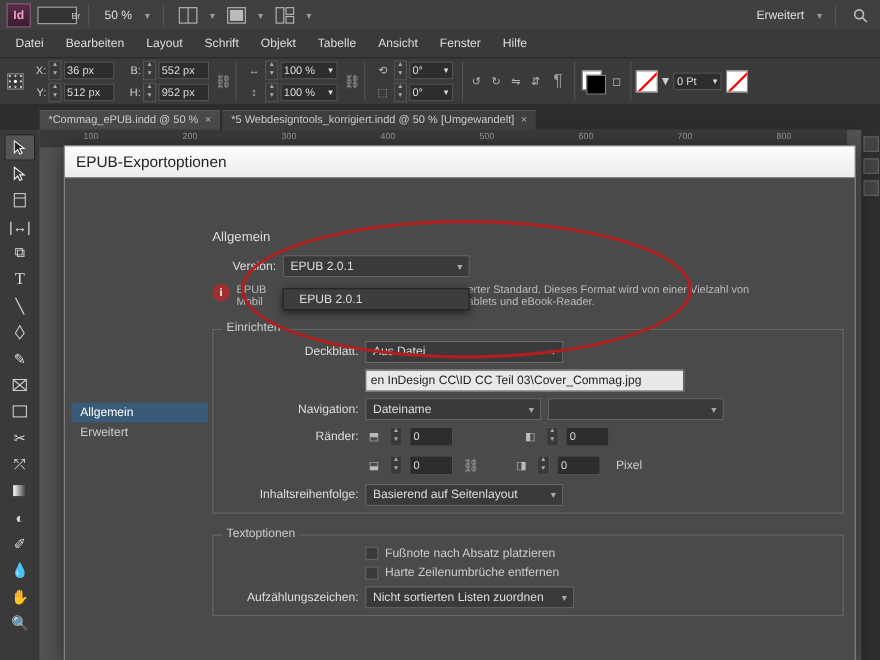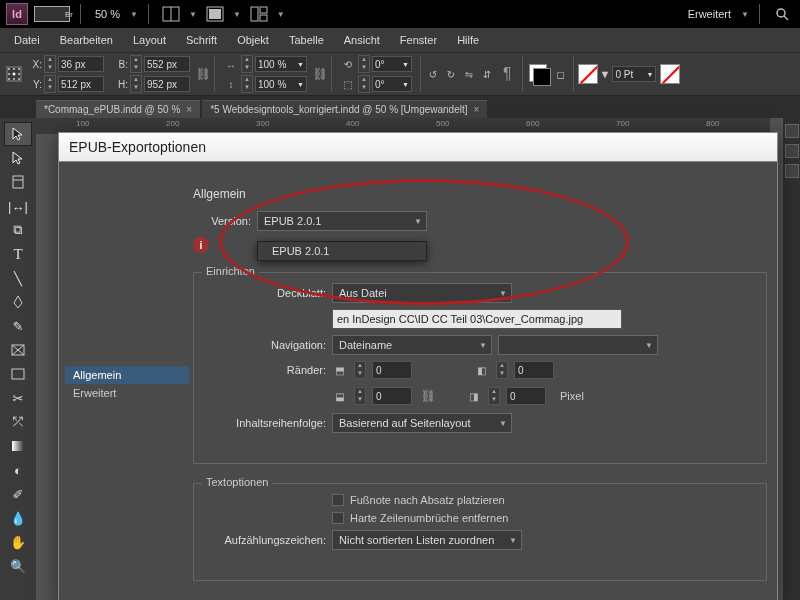--- a/index.html
+++ b/index.html
@@ -1,17 +1,17 @@
 <!DOCTYPE html>
 <html><head>
 <meta charset="utf-8">
 <style>
   * { box-sizing: border-box; margin: 0; padding: 0; font-family: "Segoe UI", Tahoma, sans-serif; }
   body { background: #1a1a1a; width: 800px; height: 600px; overflow: hidden; color: #ccc; font-size: 11px; }
-  .topbar { background: #000000; height: 28px; display: flex; align-items: center; padding: 0 6px; gap: 6px; }
+  .topbar { background: #404040; height: 28px; display: flex; align-items: center; padding: 0 6px; gap: 6px; }
   .id-logo { width: 22px; height: 22px; background: linear-gradient(#5a2c4a,#3a1c30); border: 1px solid #8a5a7a; display: flex; align-items: center; justify-content: center; font-size: 11px; font-weight: bold; color: #f0a0c0; }
   .topbar .sq { width: 20px; height: 16px; border: 1px solid #aaa; display: flex; align-items: center; justify-content: center; font-size: 8px; background:#333;padding-left:34px; }
   .topbar .sep { width: 1px; height: 20px; background: #555; margin: 0 4px; }
   .topbar .zoom { color: #ddd; font-size: 11px; padding: 2px 4px; }
   .topbar .dd { font-size: 8px; color:#999; }
   .topbar .iconbtn { width: 24px; height: 22px; display:flex; align-items:center; justify-content:center; }
   .topbar .spacer { flex: 1; }
   .menubar { background: #3a3a3a; height: 24px; display: flex; align-items: center; padding: 0 4px; }
   .menubar .menu { padding: 4px 10px; color: #ddd; font-size: 11px; }
   .control-strip { background: #3a3a3a; height: 44px; border-top:1px solid #2a2a2a; border-bottom:1px solid #222; display:flex; align-items:center; padding:0 6px; gap:2px; }
@@ -48,21 +48,21 @@
   .dlg-nav .navitem { padding:3px 8px; font-size:11px; color:#ccc; }
   .dlg-nav .navitem.sel { background:#3a5a7a; color:#fff;}
   .dlg-main { flex:1; padding:6px 10px 0 4px; position:relative; }
   .dlg-main h3 { font-size:12px; font-weight:normal; color:#ddd; margin-bottom:10px; }
   .frow { display:flex; align-items:center; gap:6px; margin-bottom:6px; }
   .frow .lab { width:124px; text-align:right; font-size:11px; color:#ddd;}
   .sel-box { background:#3a3a3a; border:1px solid #666; height:20px; display:flex; align-items:center; padding:0 6px; font-size:11px; color:#ddd; position:relative;}
   .sel-box .arr { position:absolute; right:4px; font-size:8px; color:#aaa;}
   .info-ico { width:16px; height:16px; border-radius:50%; background:#a03030; color:#fff; display:flex; align-items:center; justify-content:center; font-size:10px; font-weight:bold;}
   .info-txt { font-size:10px; color:#bbb; }
-  .fs { border:1px solid #666; padding:10px 8px 24px 8px; margin-top:19px; position:relative;}
+  .fs { border:1px solid #666; padding:10px 8px 0 8px; margin-top:19px; position:relative;}
   .fs .legend { position:absolute; top:-8px; left:8px; background:#4a4a4a; padding:0 4px; font-size:11px; color:#ccc;}
   .txtinput { background:#e8e8e8; color:#222; border:1px solid #555; height:20px; padding:0 4px; font-size:11px;}
   .numinput { background:#2d2d2d; color:#ddd; border:1px solid #555; width:40px; height:18px; padding:0 3px; font-size:10px;}
   .stepper { width:12px; height:18px; background:#3a3a3a; border:1px solid #555; font-size:6px; color:#aaa; display:flex; flex-direction:column;}
   .stepper span{flex:1; text-align:center; line-height:7px;}
   .chk { width:12px; height:12px; background:#3a3a3a; border:1px solid #666; display:inline-block;}
   .link-ico { width:14px; height:22px; display:flex; align-items:center; justify-content:center; color:#aaa; font-size:12px;}
   
   .dd-open { position:absolute; background:#3d3d3d; border:1px solid #222; box-shadow:0 2px 8px rgba(0,0,0,0.6); z-index:20;}
   .dd-open .opt { padding:3px 14px; font-size:11px; color:#ddd; }
@@ -353,20 +353,32 @@
                 <span class="arr">▼</span>
             </div>
           </div>
 
           <div class="dd-open" style="top:60px; left:68px; width:170px">
             <div class="opt">EPUB 2.0.1</div>
           </div>
 
           <div class="frow" style="align-items:flex-start">
             <div class="info-ico">i</div>
+            <div style="display:flex;flex-direction:column">
+              <div style="display:flex;gap:4px">
+                <span class="info-txt" style="width:32px">EPUB</span>
+                <span style="width:170px"></span>
+                <span class="info-txt">erter Standard. Dieses Format wird von einer Vielzahl von</span>
+              </div>
+              <div style="display:flex;gap:4px">
+                <span class="info-txt" style="width:32px">Mobil</span>
+                <span style="width:170px"></span>
+                <span class="info-txt">ablets und eBook-Reader.</span>
+              </div>
+            </div>
           </div>
 
           <div class="fs">
             <div class="legend">Einrichten</div>
 
             <div class="frow">
               <span class="lab">Deckblatt:</span>
               <div class="sel-box" style="width:180px">
                   <span>Aus Datei</span>
                   <span class="arr">▼</span>

